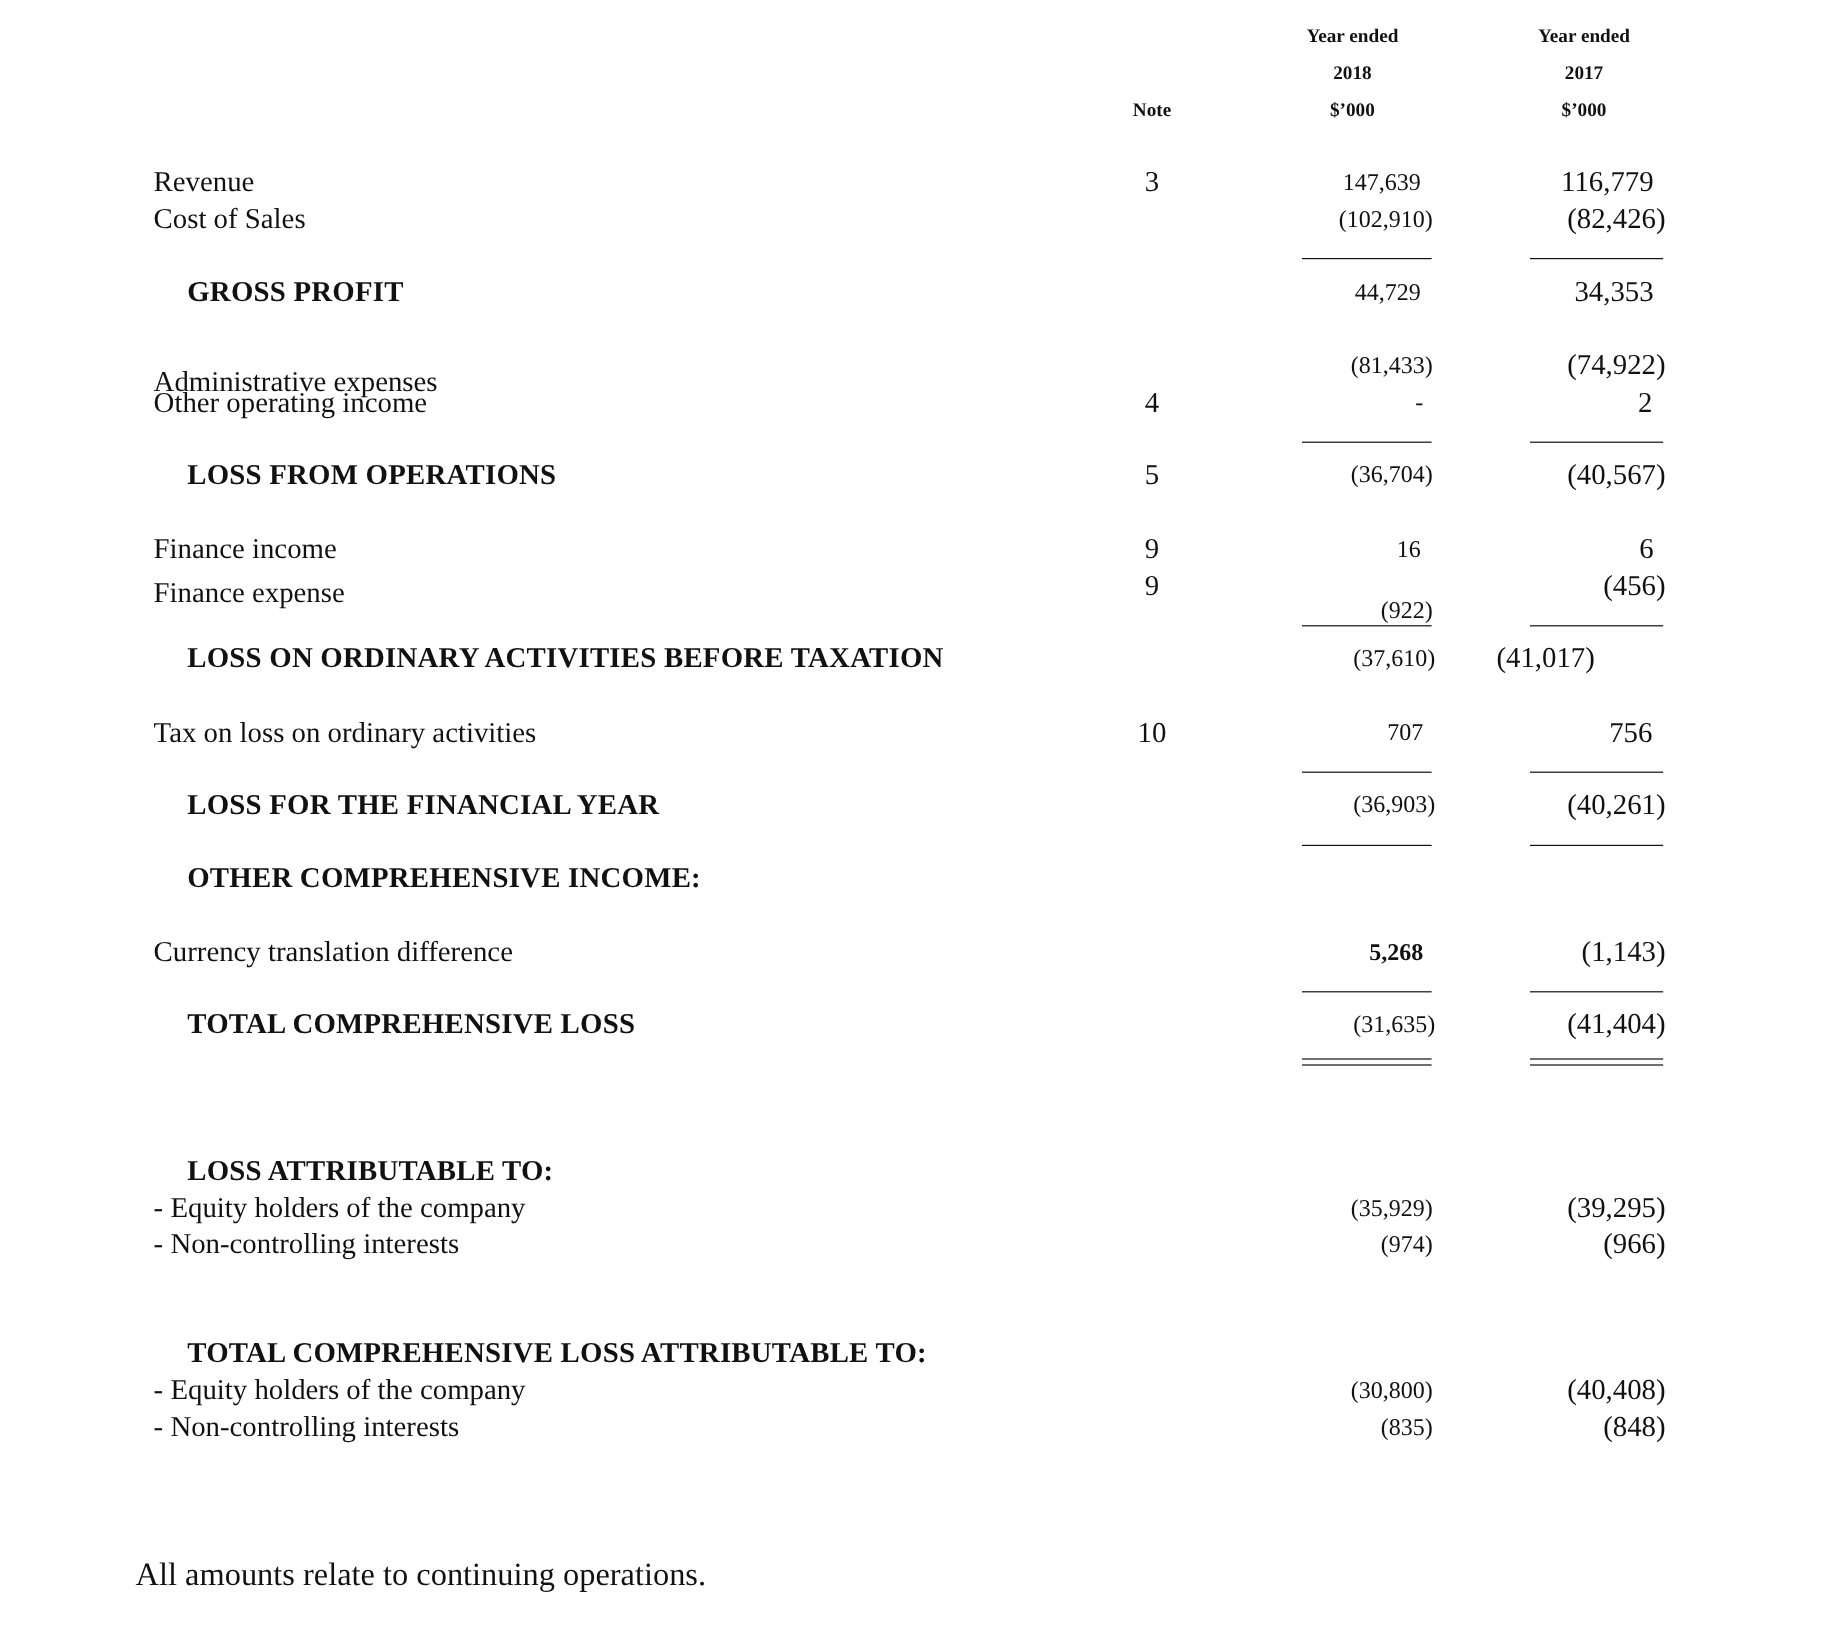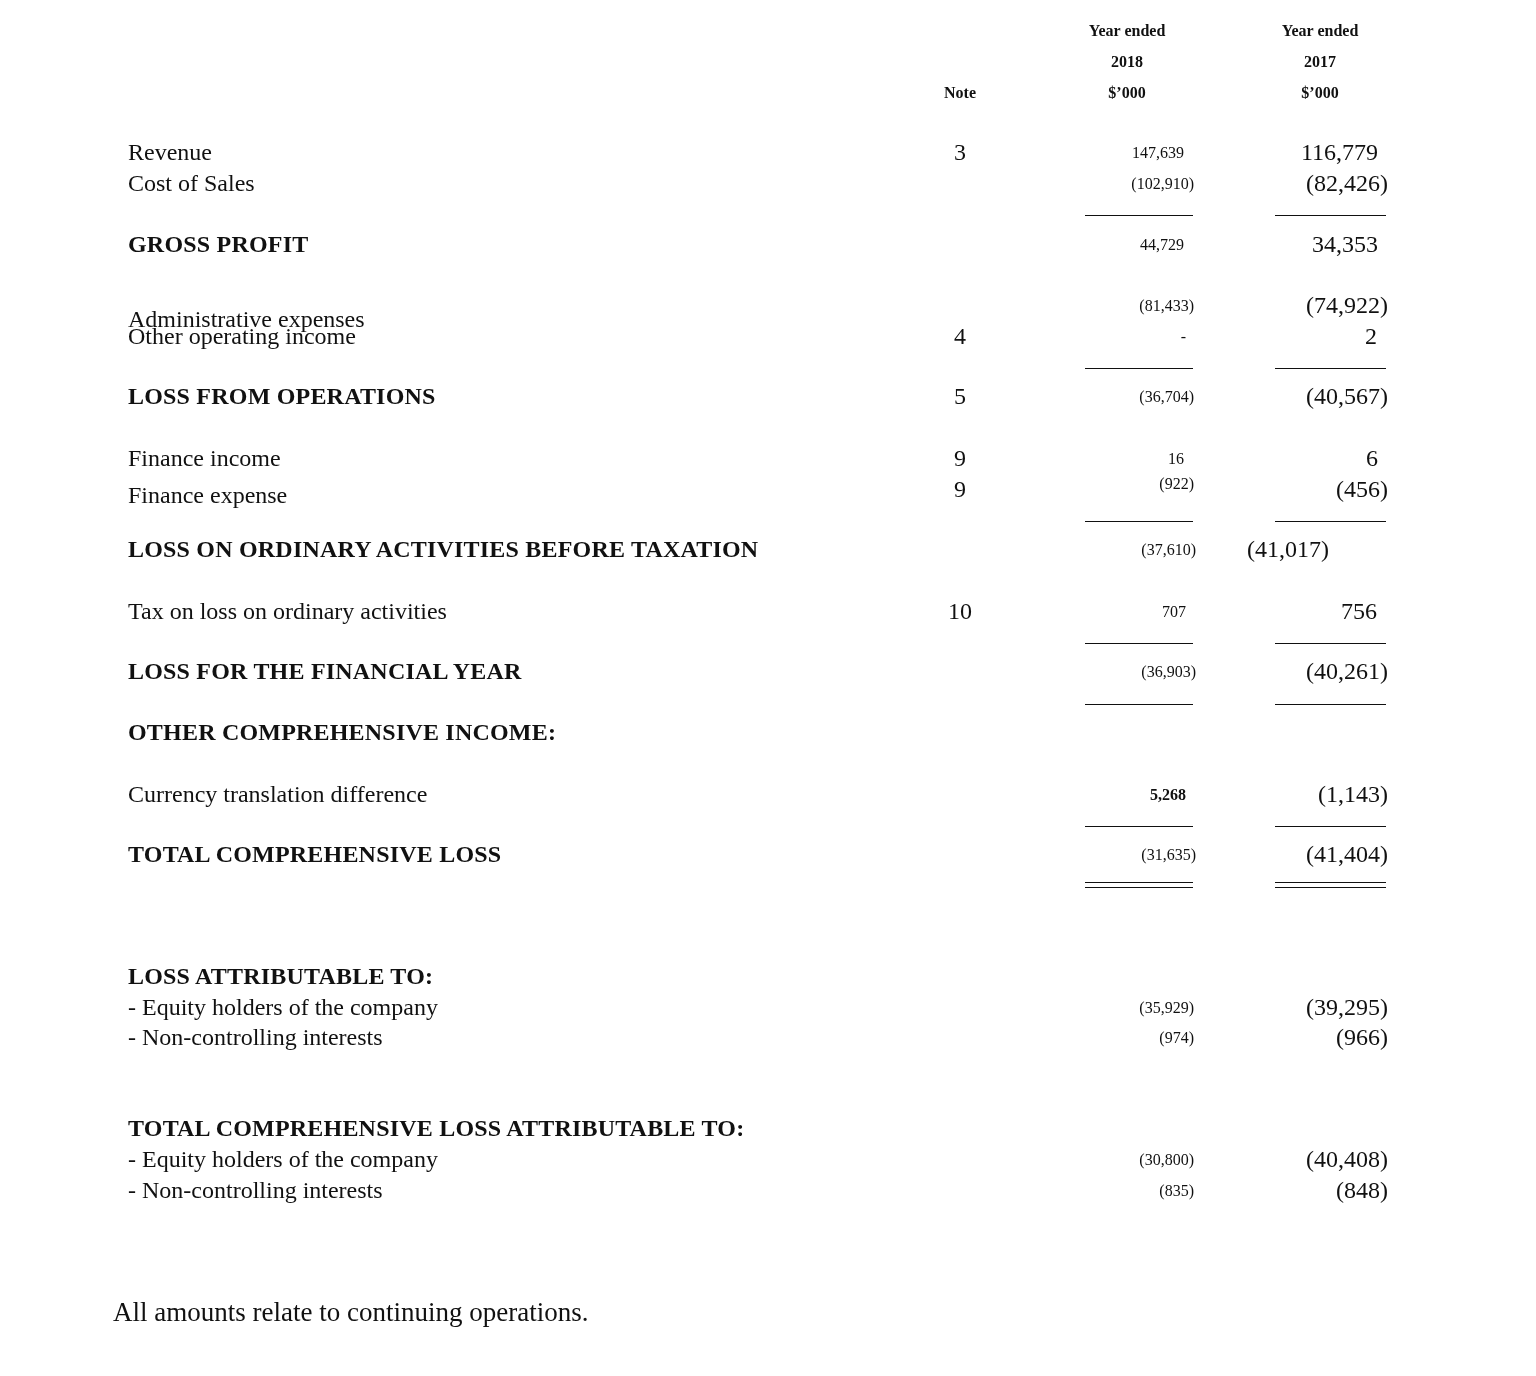--- a/index.html
+++ b/index.html
@@ -1,23 +1,23 @@
 <!DOCTYPE html>
 <html><head>
   <meta charset="utf-8">
   <style>
     html, body { margin:0; padding:0; background:#ffffff; }
     body { width:1536px; height:1376px; position:relative; overflow:hidden;
            font-family:"Liberation Serif", "DejaVu Serif", serif; color:#111111; }
     .abs { position:absolute; white-space:nowrap; }
     .hdr { font-weight:bold; font-size:16px; line-height:31px; text-align:center; }
     .lbl { font-size:24px; line-height:31px; left:128px; }
-    .bold { font-weight:bold; font-size:24px; letter-spacing:0.2px; }
+    .bold { font-weight:bold; font-size:24px; letter-spacing:0.2px;margin-left:28px; }
     .note { font-size:24px; line-height:31px; width:60px; text-align:center; left:930px; }
-    .c18 { font-size:16px; line-height:31px; width:200px; text-align:right; left:994px; }
+    .c18 { font-size:20px; line-height:31px; width:200px; text-align:right; left:994px; }
     .c17 { font-size:24px; line-height:31px; width:200px; text-align:right; left:1188px; }
     .rule { position:absolute; height:0; border-top:1.6px solid #111; }
     .r18 { left:1085px; width:108px; }
     .r17 { left:1275px; width:111px; }
     .dbl { position:absolute; height:4px; border-top:1.6px solid #111; border-bottom:1.6px solid #111; }
   </style>
 </head>
 <body>
 
 <div class="abs hdr" style="left:1052px; top:15px; width:150px;">
@@ -65,21 +65,21 @@
 <div class="abs c18" style="top:381px;">(36,704)</div>
 <div class="abs c17" style="top:381px;">(40,567)</div>
 
 <div class="abs lbl" style="top:443px;">Finance income</div>
 <div class="abs note" style="top:443px;">9</div>
 <div class="abs c18" style="top:443px; width:190px;">16</div>
 <div class="abs c17" style="top:443px; width:190px;">6</div>
 
 <div class="abs lbl" style="top:480px;">Finance expense</div>
 <div class="abs note" style="top:474px;">9</div>
-<div class="abs c18" style="top:468px;text-align:right;">(922)</div>
+<div class="abs c18" style="top:494px;text-align:right;">(922)</div>
 <div class="abs c17" style="top:474px;">(456)</div>
 
 <div class="rule r18" style="top:521px;"></div>
 <div class="rule r17" style="top:521px;"></div>
 
 <div class="abs lbl bold" style="top:534px;">LOSS ON ORDINARY ACTIVITIES BEFORE TAXATION</div>
 <div class="abs c18" style="top:534px; width:202px;">(37,610)</div>
 <div class="abs c17" style="top:534px;text-align:center;">(41,017)</div>
 
 <div class="abs lbl" style="top:596px;">Tax on loss on ordinary activities</div>

